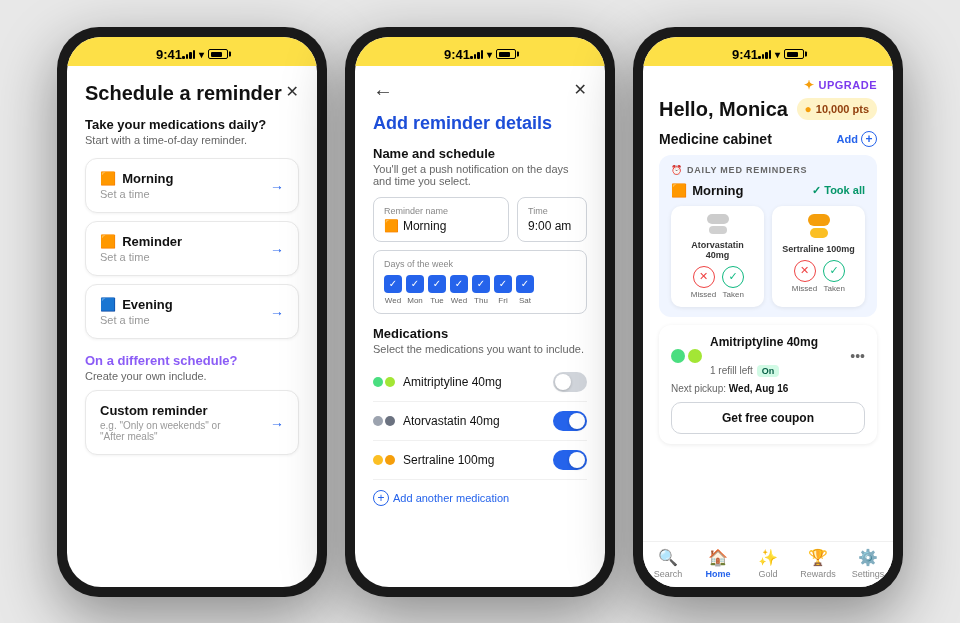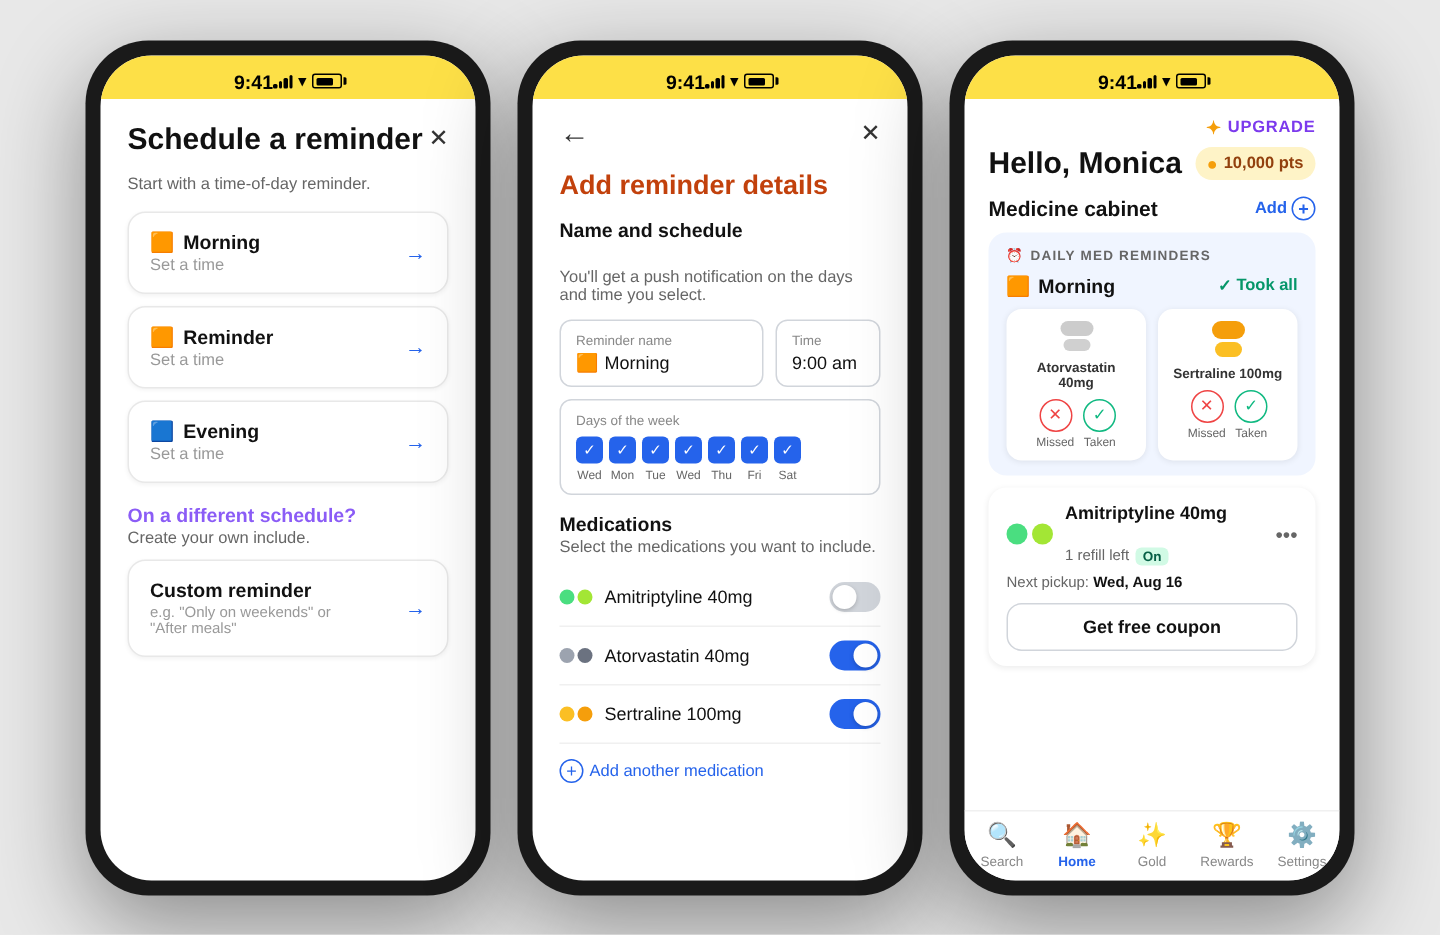--- a/index.html
+++ b/index.html
@@ -115,22 +115,22 @@
       justify-content: space-between;
       box-shadow: 0 1px 3px rgba(0,0,0,0.05);
     }
     .custom-reminder-text { font-size: 13px; font-weight: 600; color: #111; }
     .custom-reminder-sub { font-size: 10px; color: #999; margin-top: 2px; }
 
     
     .p2-content { padding: 12px 18px; flex: 1; overflow: hidden; }
     .p2-nav { display: flex; justify-content: space-between; align-items: center; margin-bottom: 12px; }
     .back-btn { font-size: 20px; color: #333; cursor: pointer; }
-    .p2-title { font-size: 18px; font-weight: 700; color: #c2410c; margin-bottom: 12px; }
-    .section-title { font-size: 13px; font-weight: 700; color: #111; margin-bottom: 18px; }
+    .p2-title { font-size: 18px; font-weight: 700; color: #1d4ed8; margin-bottom: 12px; }
+    .section-title { font-size: 13px; font-weight: 700; color: #111; margin-bottom: 2px; }
     .section-subtitle { font-size: 11px; color: #666; margin-bottom: 10px; }
     .form-row { display: flex; gap: 8px; margin-bottom: 8px; }
     .form-field {
       flex: 1;
       border: 1.5px solid #d1d5db;
       border-radius: 8px;
       padding: 8px 10px;
     }
     .form-field label { font-size: 9px; color: #888; display: block; margin-bottom: 3px; }
     .form-field .field-value { font-size: 12px; color: #111; display: flex; align-items: center; gap: 4px; }
@@ -391,20 +391,21 @@
             <div class="battery-fill"></div>
           </div>
         </div>
       </div>
       <div class="screen-content">
         <div class="p1-content">
           <div class="p1-header">
             <span class="p1-title">Schedule a reminder</span>
             <span class="close-btn">✕</span>
           </div>
+          <p class="p1-subtitle">Take your medications daily?</p>
           <p class="p1-desc">Start with a time-of-day reminder.</p>
 
           <div class="reminder-option">
             <div class="reminder-option-left">
               <span class="reminder-option-title">
                 <span>🟧</span>
                 <span>Morning</span>
               </span>
               <span class="reminder-option-sub">Set a time</span>
             </div>

